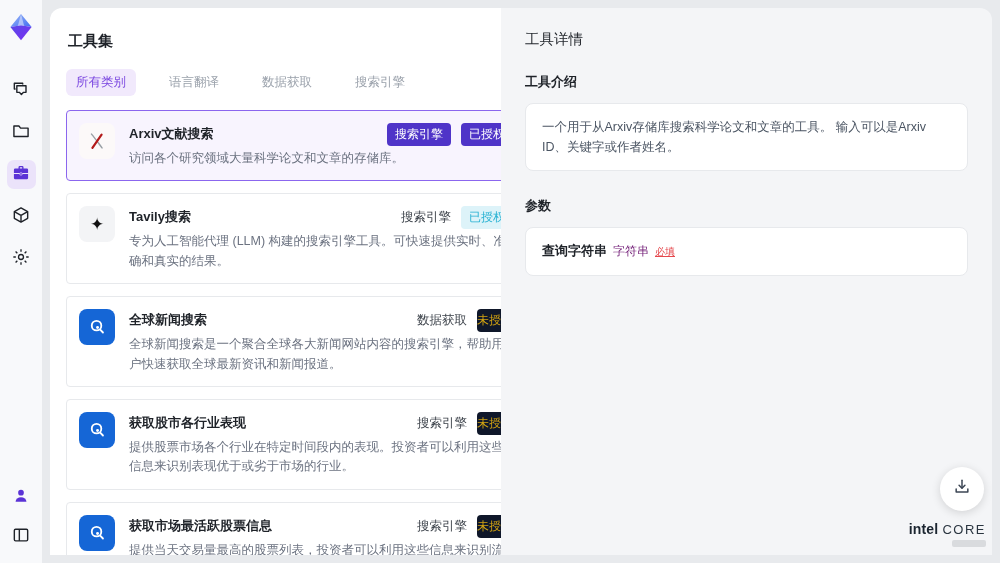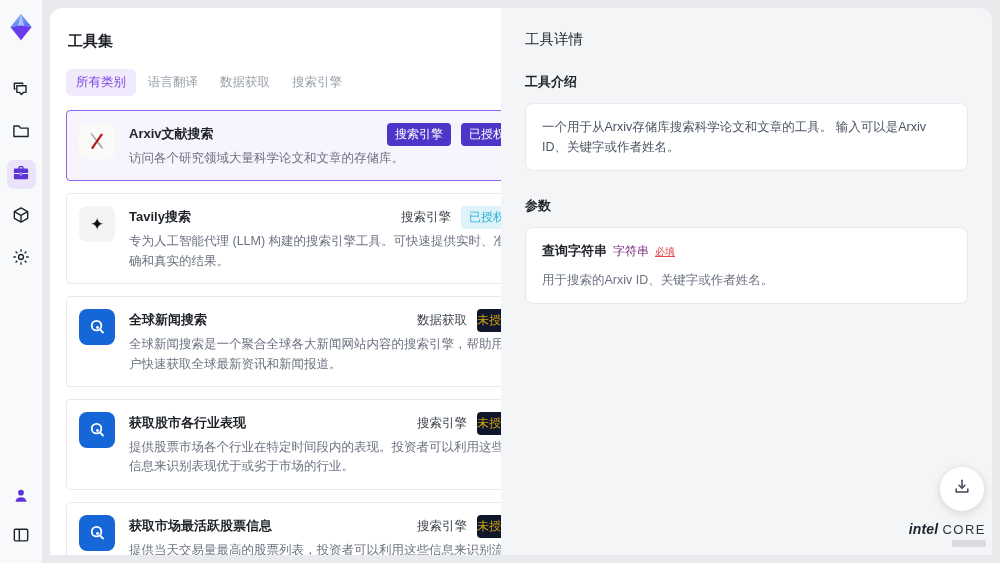--- a/index.html
+++ b/index.html
@@ -26,21 +26,21 @@
   .nav-btn.active { background:#ebe3fa; }
   .sidebar-bottom { margin-top:auto; margin-bottom:12px; display:flex; flex-direction:column; gap:10px; align-items:center; }
 
   
   .list-panel {
     position:absolute; left:50px; top:8px; width:506px; height:547px;
     background:#ffffff; border-top-left-radius:12px;
     padding:16px 16px 0 16px; overflow:hidden;
   }
   .list-title { font-size:15px; font-weight:bold; margin:8px 0 0 2px; }
-  .tabs { display:flex; gap:2px; margin-top:18px; align-items:center; }
+  .tabs { display:flex; gap:23px; margin-top:18px; align-items:center; }
   .tab {
     font-size:12.5px; color:#9aa1ab; padding:5px 10px; border-radius:6px; cursor:pointer; white-space:nowrap;
   }
   .tab.active { background:#f1e9fc; color:#7b47e0; }
   .cards { margin-top:14px; padding-right:14px; }
   .card {
     position:relative; display:flex; gap:14px;
     border:1px solid #e7e9ec; border-radius:4px; background:#fff;
     padding:12px; margin-bottom:12px; cursor:pointer;
   }
@@ -89,21 +89,21 @@
   .param-desc { margin-top:8px; font-size:12.5px; color:#6b7280; }
 
   
   .download-fab {
     position:absolute; right:16px; bottom:52px; width:44px; height:44px; border-radius:50%;
     background:#fff; box-shadow:0 2px 10px rgba(0,0,0,.14);
     display:flex; align-items:center; justify-content:center; cursor:pointer;
   }
   .intel-badge { position:absolute; right:14px; bottom:16px; text-align:right; }
   .intel-line { display:flex; align-items:baseline; gap:4px; justify-content:flex-end; }
-  .intel-word { font-size:14px; font-weight:bold; color:#1b2530; letter-spacing:0.2px;font-style:italic; }
+  .intel-word { font-size:14px; font-weight:bold; color:#1b2530; letter-spacing:0.2px; }
   .core-word { font-size:13px; color:#2a3540; text-transform:uppercase; letter-spacing:1.5px; }
   .intel-smudge { margin-top:3px; margin-left:auto; width:34px; height:7px; background:#d9dbde; border-radius:2px; }
 </style>
 </head>
 <body>
 
 <div class="stage">
 
   <div class="sidebar">
     <div class="logo-wrap">
@@ -299,21 +299,20 @@
     <div class="section-heading">工具介绍</div>
     <div class="info-box">一个用于从Arxiv存储库搜索科学论文和文章的工具。 输入可以是Arxiv ID、关键字或作者姓名。</div>
 
     <div class="section-heading">参数</div>
     <div class="info-box">
       <div class="param-head">
         <span class="param-name">查询字符串</span>
         <span class="param-type">字符串</span>
         <span class="param-required">必填</span>
       </div>
-      <div class="param-desc">用于搜索的Arxiv ID、关键字或作者姓名。</div>
     </div>
   </div>
 
   <div class="download-fab">
     <span>
       <svg width="20" height="20" viewBox="0 0 24 24" fill="none" stroke="#3c4654" stroke-width="1.8" stroke-linecap="round" stroke-linejoin="round">
         <path d="M12 4 v9"></path>
         <path d="M8.5 10 L12 13.5 L15.5 10"></path>
         <path d="M5 14.5 v3.5 h14 v-3.5"></path>
       </svg>

